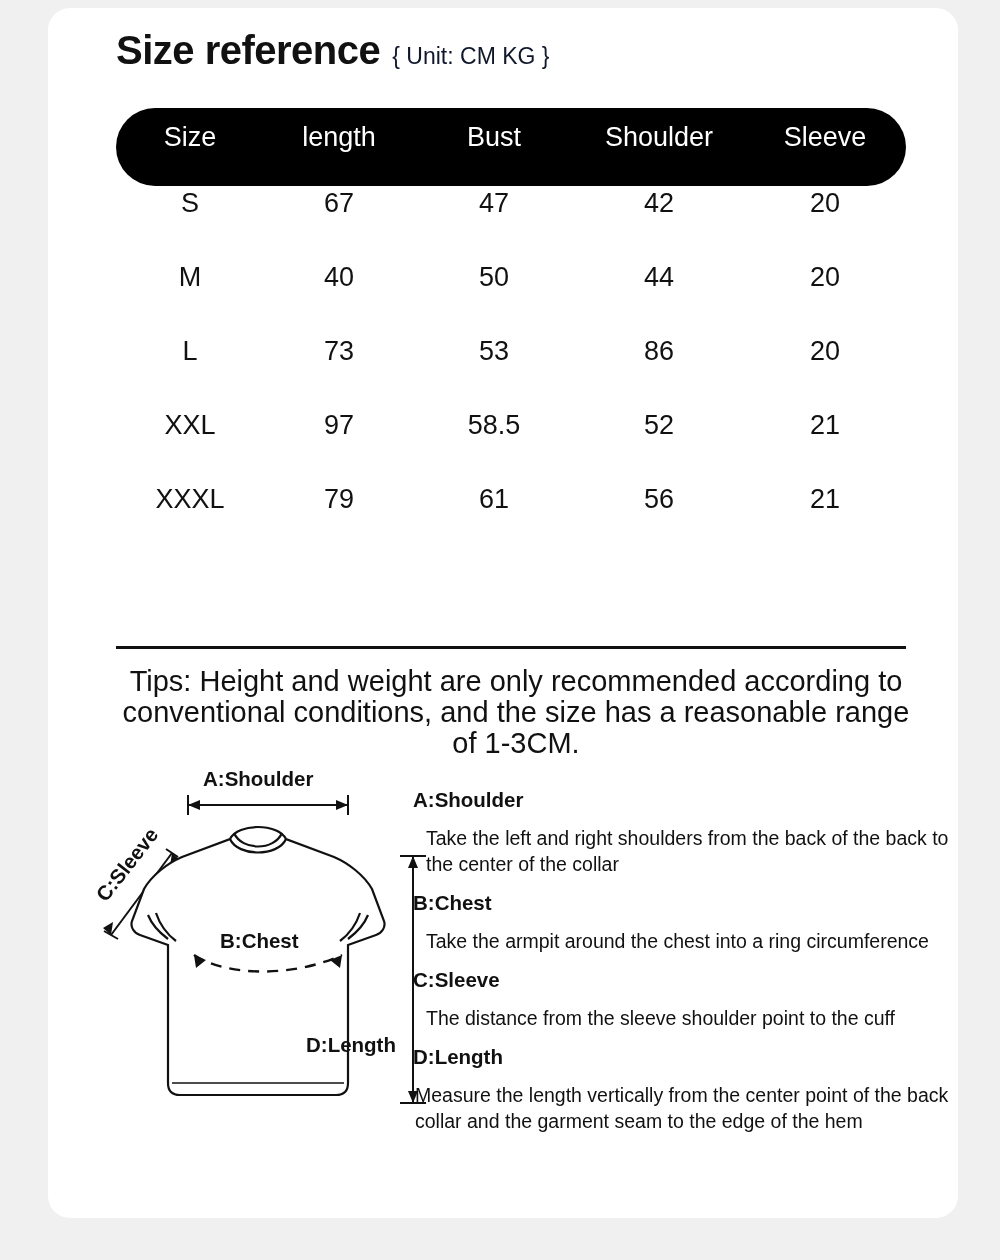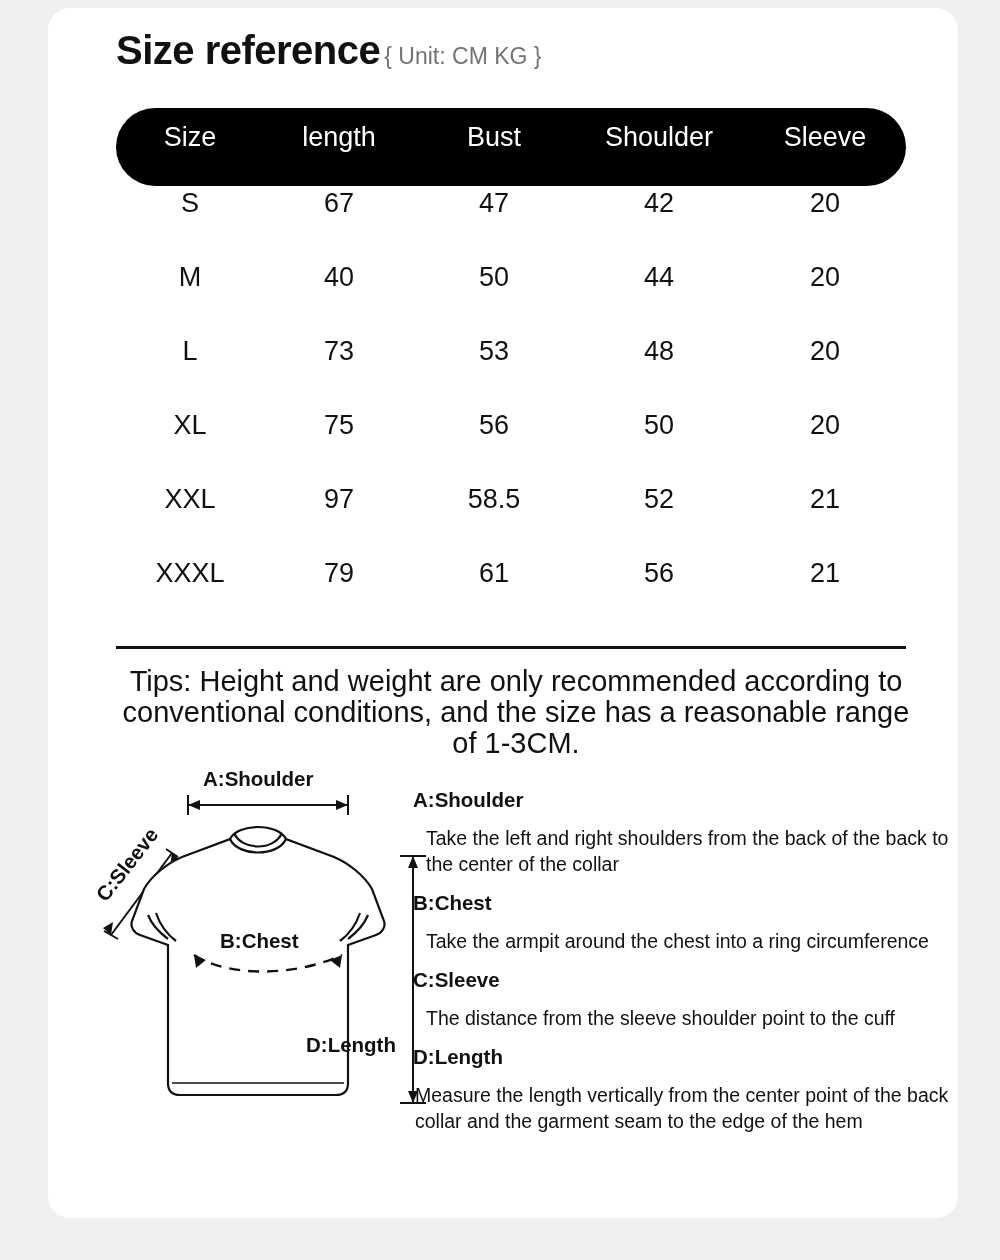--- a/index.html
+++ b/index.html
@@ -31,22 +31,22 @@
     align-items: baseline;
   }
   .title-main {
     font-size: 40px;
     font-weight: bold;
     color: #111;
     letter-spacing: -0.5px;
   }
   .title-unit {
     font-size: 23px;
-    color: #737373;
-    margin-left: 4px;
+    color: #0f172a;
+    margin-left: 12px;
     white-space: nowrap;
   }
 
   
   .table-wrap {
     position: absolute;
     left: 68px; top: 100px;
     width: 790px;
   }
   table.size-table {
@@ -185,28 +185,21 @@
             <td>M</td>
             <td>40</td>
             <td>50</td>
             <td>44</td>
             <td>20</td>
           </tr>
           <tr>
             <td>L</td>
             <td>73</td>
             <td>53</td>
-            <td>48</td>
-            <td>20</td>
-          </tr>
-          <tr>
-            <td>XL</td>
-            <td>75</td>
-            <td>56</td>
-            <td>50</td>
+            <td>86</td>
             <td>20</td>
           </tr>
           <tr>
             <td>XXL</td>
             <td>97</td>
             <td>58.5</td>
             <td>52</td>
             <td>21</td>
           </tr>
           <tr>

